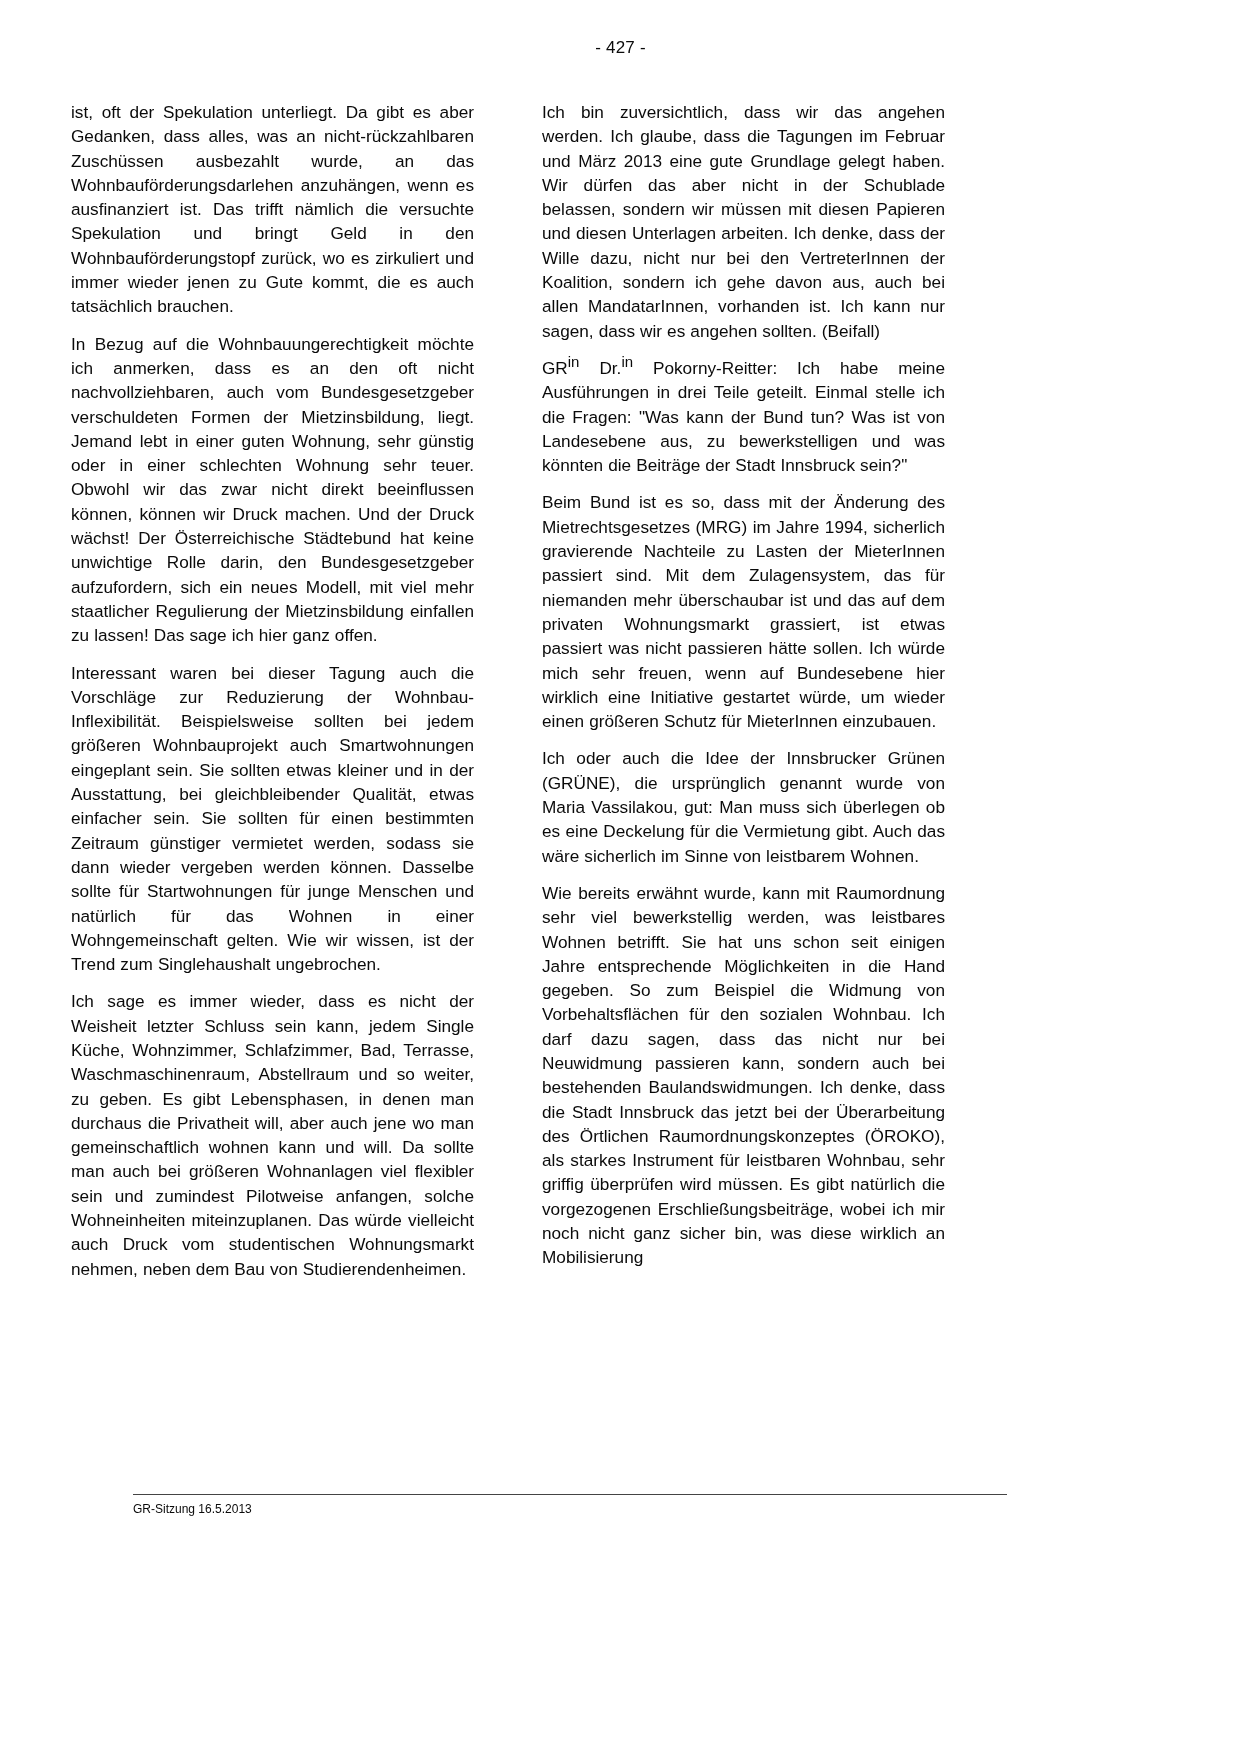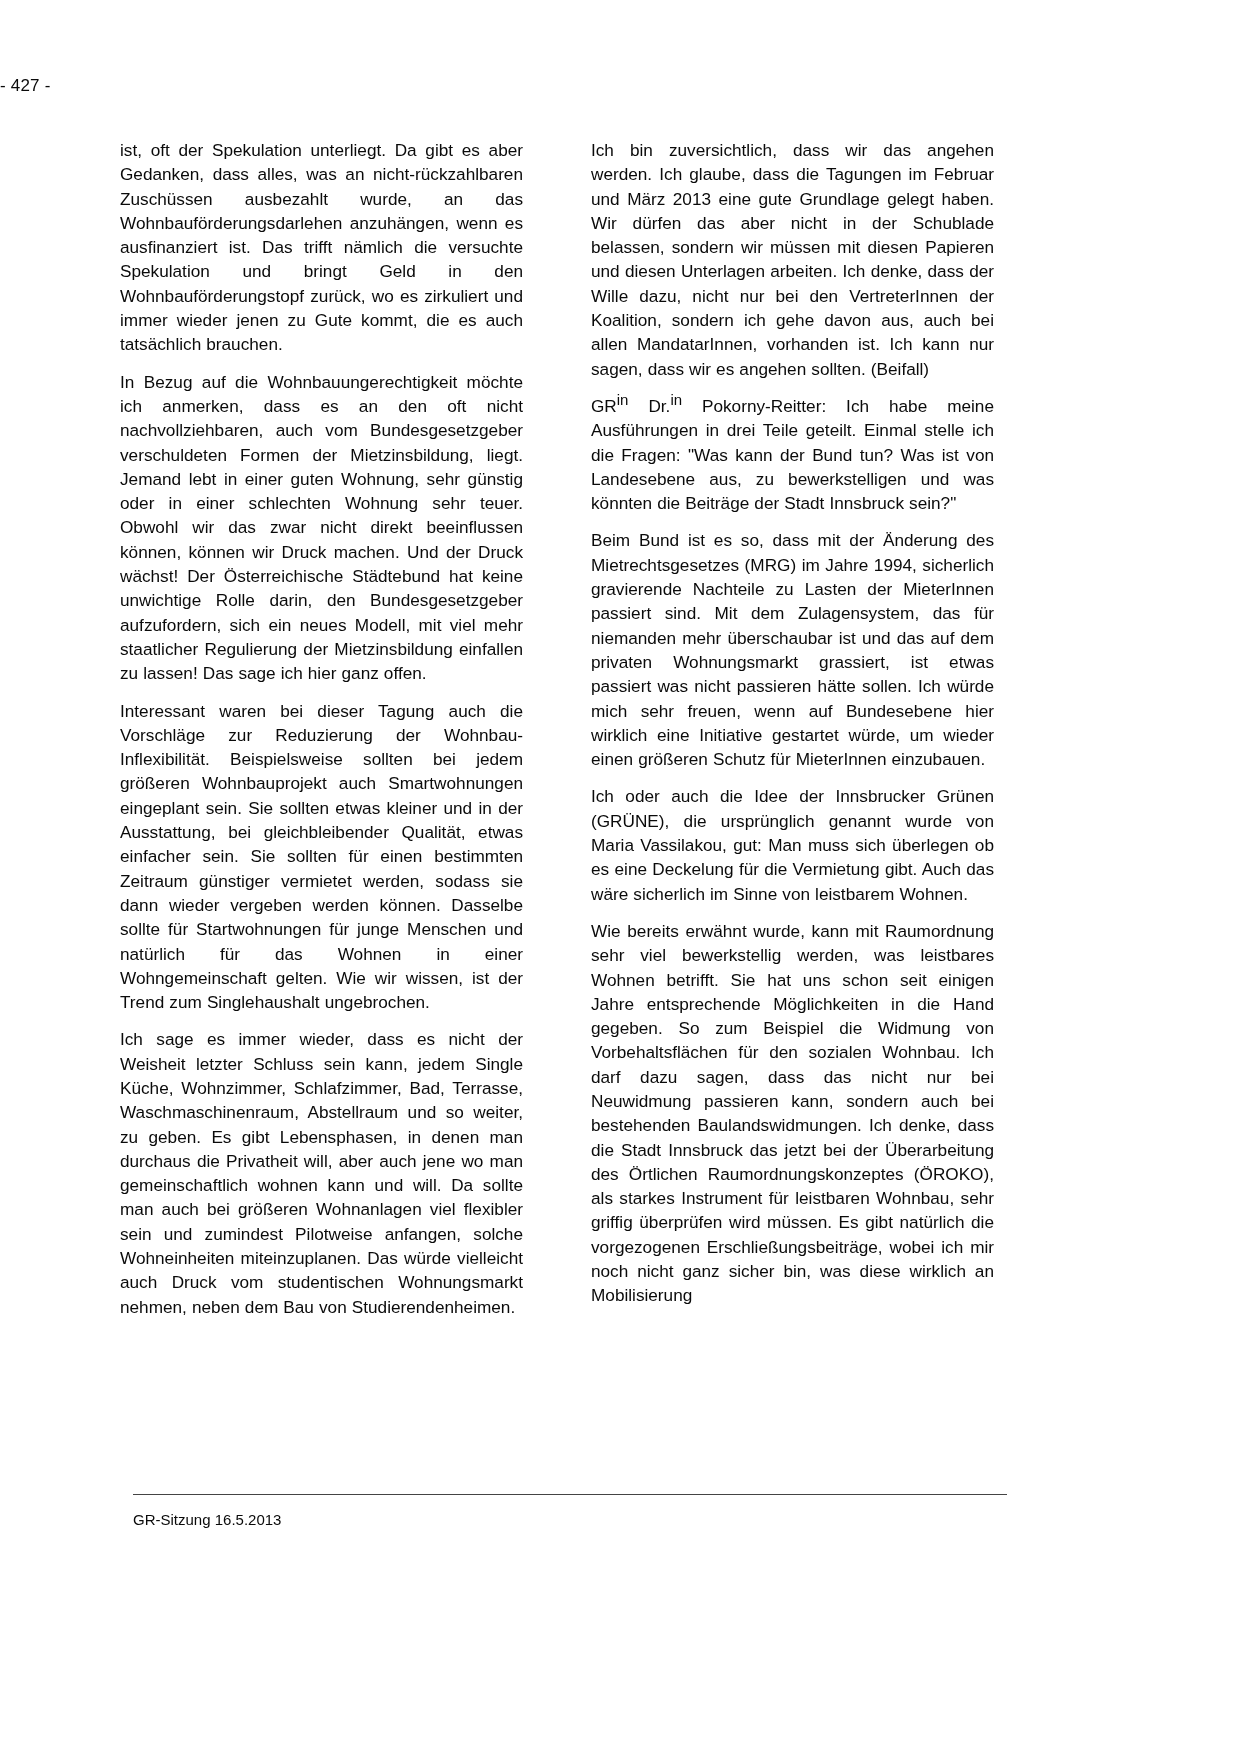--- a/index.html
+++ b/index.html
@@ -8,28 +8,28 @@
     background: #ffffff;
   }
   body {
     width: 1241px;
     height: 1754px;
     position: relative;
     font-family: "Liberation Sans", sans-serif;
     color: #0a0a0a;
   }
   .page-number {
-    text-align: left;
-    padding-top: 76px;
+    text-align: center;
+    padding-top: 38px;
     font-size: 17px;
     letter-spacing: 0.2px;
   }
   .content {
     display: flex;
-    padding: 42px 0 0 120px;
+    padding: 42px 0 0 71px;
     gap: 68px;
   }
   .col {
     width: 403px;
   }
   .col p {
     margin: 0 0 13px 0;
     text-align: justify;
     font-size: 17.2px;
     line-height: 24.3px;
@@ -44,22 +44,22 @@
     font-size: 15px;
     line-height: 0;
     vertical-align: super;
   }
   .footer {
     position: absolute;
     left: 133px;
     top: 1494px;
     width: 874px;
     border-top: 1.5px solid #444444;
-    padding-top: 16px;
-    font-size: 15px;
+    padding-top: 7px;
+    font-size: 12px;
   }
 </style>
 </head>
 <body>
 
 <div class="page">
 
   <div class="page-number">- 427 -</div>
 
   <div class="content">

